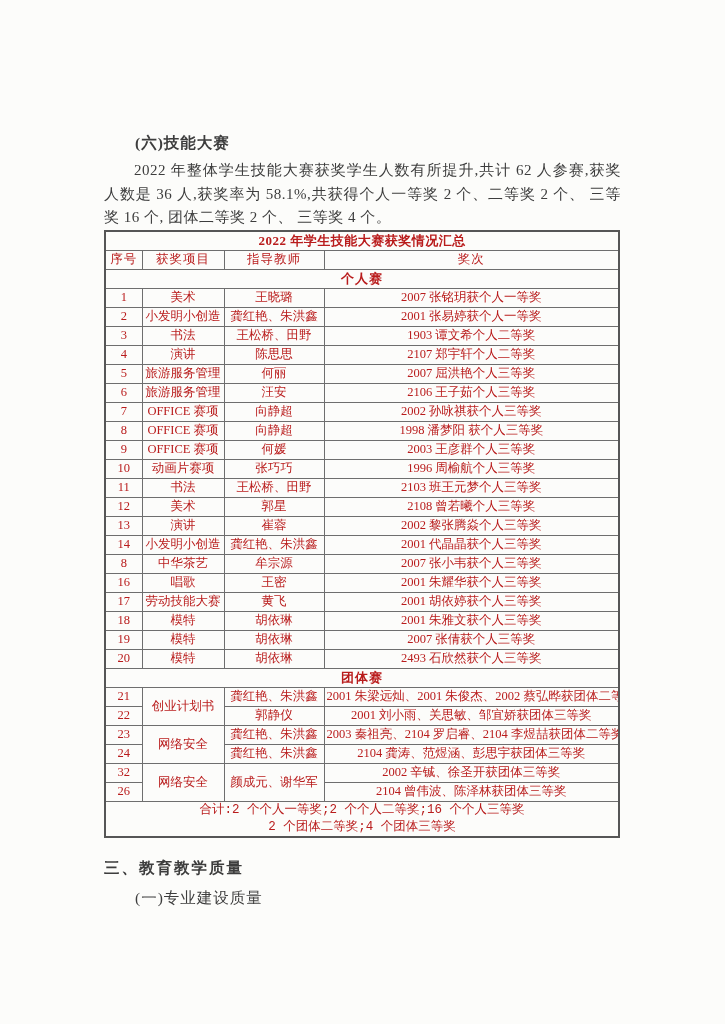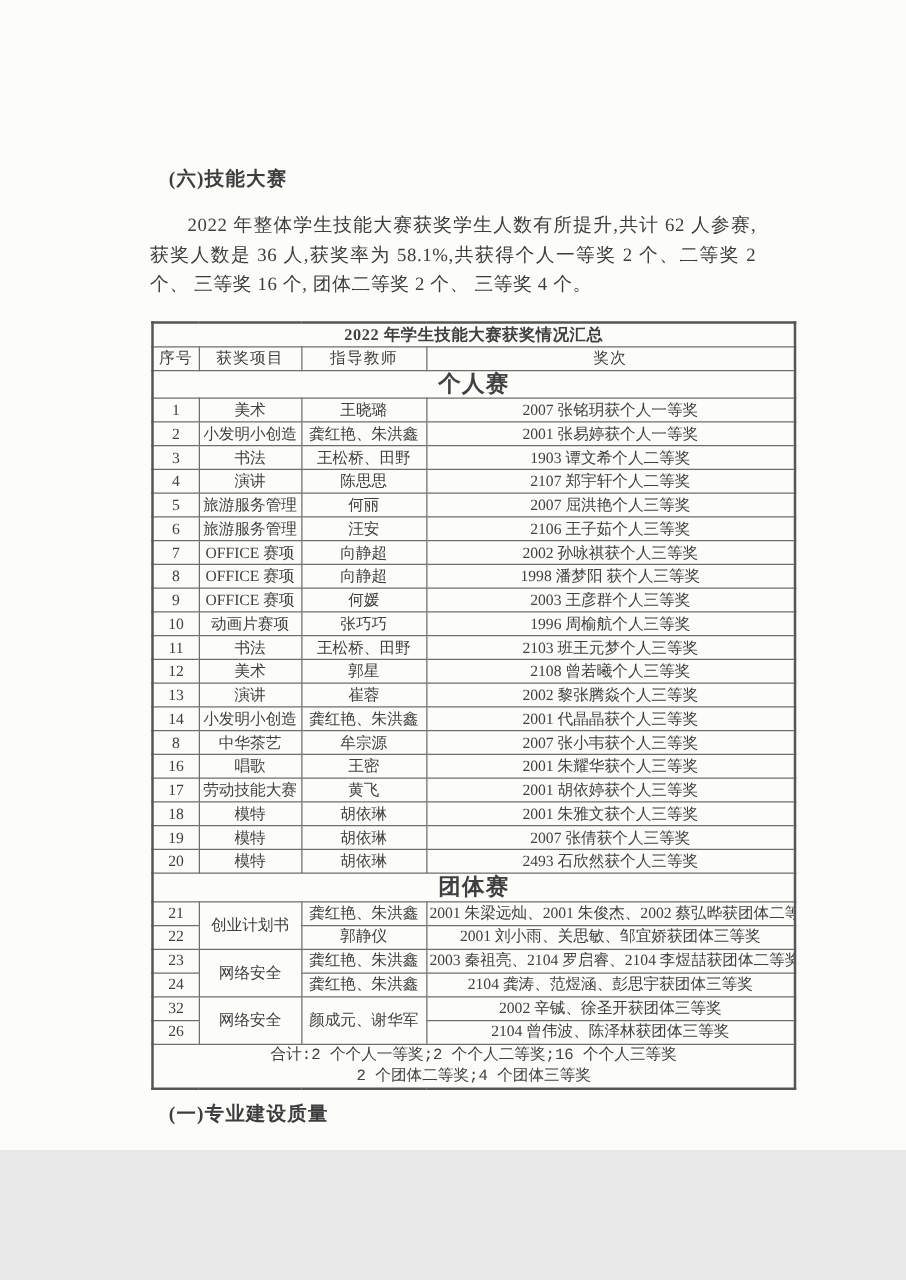--- a/index.html
+++ b/index.html
@@ -3,100 +3,100 @@
 <meta charset="utf-8">
 <style>
   html, body {
     margin: 0;
     padding: 0;
     background: #e8e8e8;
   }
   .page {
     position: relative;
     width: 725px;
-    height: 920px;
+    height: 1024px;
     margin: 0 auto;
     background: #fcfcfa;
     color: #3d3d3d;
     font-family: "Liberation Serif", "DejaVu Serif", serif;
     overflow: hidden;
   }
   .content {
     position: absolute;
     top: 133px;
     left: 104px;
     width: 517px;
   }
   .section-heading {
     font-size: 15.5px;
     font-weight: bold;
     margin: 0 0 5px 2em;
     letter-spacing: 1px;
   }
   .body-paragraph {
-    margin: 16px;
+    margin: 0;
     font-size: 15px;
     line-height: 23.5px;
     text-align: justify;
     text-indent: 2em;
     letter-spacing: 0.5px;
   }
   .table-caption {
     margin: 13px 0 3px 2px;
     font-size: 13.5px;
     letter-spacing: 0.5px;
   }
   table.awards {
     border-collapse: collapse;
     table-layout: fixed;
     width: 514px;
-    margin-left: 17px;
+    margin-left: 0;
     font-size: 12.5px;
-    color: #404040;
+    color: #b91c1c;
     border: 2px solid #565656;
   }
   table.awards td {
     border: 1px solid #6e6e6e;
     padding: 0 2px;
     height: 18px;
     text-align: center;
     vertical-align: middle;
     line-height: 1.2;
     overflow: hidden;
     white-space: nowrap;
   }
   td.t-title {
     font-weight: bold;
     font-size: 13px;
     height: 19px;
     letter-spacing: 0.5px;
   }
   td.t-section {
     font-weight: bold;
-    font-size: 18px;
+    font-size: 13px;
     height: 17px;
     letter-spacing: 1px;
   }
   td.t-head { height: 18px; letter-spacing: 1px; }
   td.t-totals {
     height: 36px;
     padding: 1px 2px;
     font-family: Liberation Mono, monospace;
   }
   td.t-totals div { line-height: 17px; }
   .chapter-heading {
     margin: 20px 0 0 0;
     font-size: 15.5px;
     font-weight: bold;
     letter-spacing: 2px;
   }
   .chapter-subheading {
     margin: 9px 0 0 2em;
     font-size: 15.5px;
-    font-weight: bold;
+    font-weight: normal;
     letter-spacing: 1px;
   }
 </style>
 </head>
 <body>
 
 <div class="page">
   <div class="content">
 
     <h2 class="section-heading">(六)技能大赛</h2>
@@ -281,17 +281,18 @@
           </tr>
           <tr class="totals-row">
             <td colspan="4" class="t-totals">
               <div>合计:2 个个人一等奖;2 个个人二等奖;16 个个人三等奖</div>
               <div>2 个团体二等奖;4 个团体三等奖</div>
             </td>
           </tr>
         </tbody>
     </table>
 
+    <h2 class="chapter-heading">三、教育教学质量</h2>
 
     <h3 class="chapter-subheading">(一)专业建设质量</h3>
 
   </div>
 </div>
 
 </body></html>

